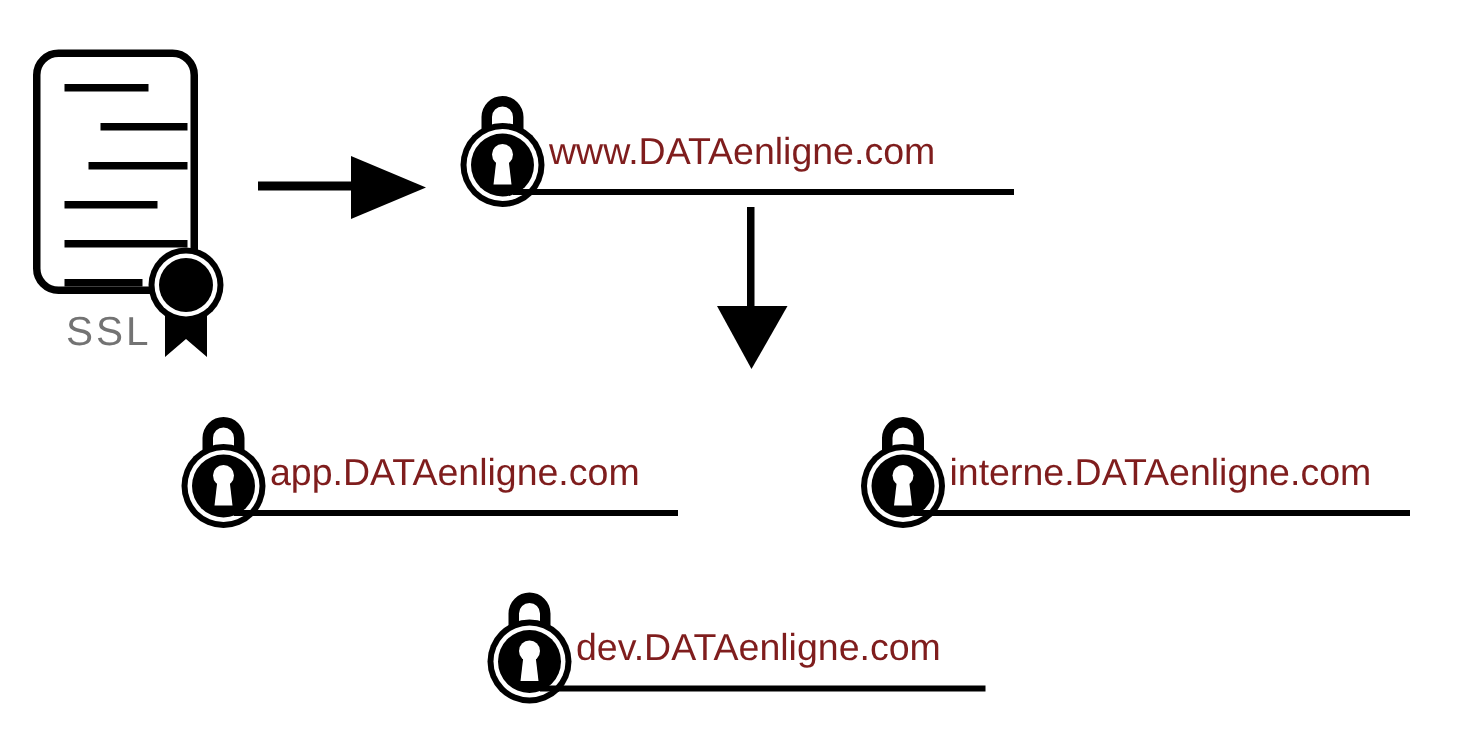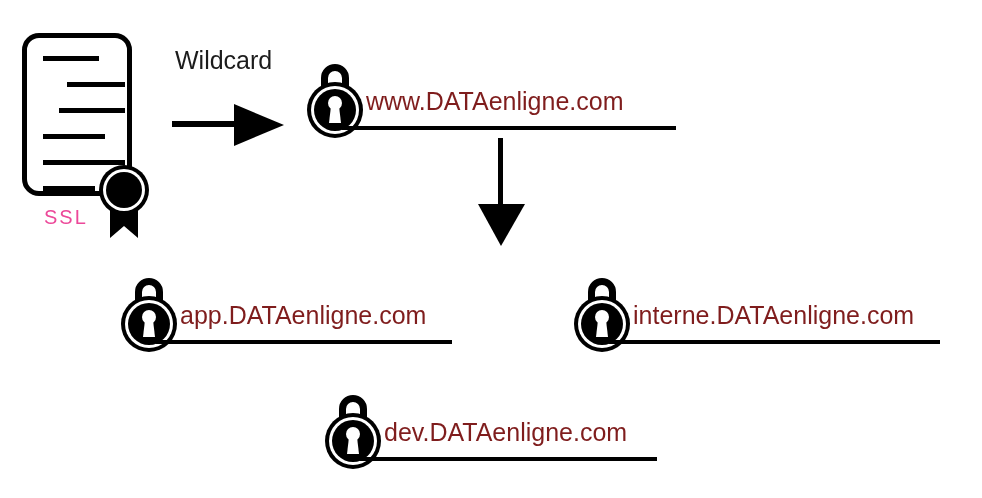--- a/index.html
+++ b/index.html
@@ -33,23 +33,23 @@
     background: #ffffff;
   }
   .cert-line {
     position: absolute;
     height: 5px;
     background: #000000;
   }
   .ssl-label {
     left: 44px;
     top: 206px;
-    font-size: 20px;
+    font-size: 27px;
     letter-spacing: 2px;
-    color: #ec4899;
+    color: #737373;
     font-family: "Liberation Sans", sans-serif;
     white-space: nowrap;
   }
   .seal-wrap {
     left: 96px;
     top: 160px;
     width: 56px;
     height: 80px;
   }
 
@@ -126,21 +126,20 @@
       <path d="M14 44 L14 78 L28 66 L42 78 L42 44 Z" fill="#000000"></path>
 
       <circle cx="28" cy="30" r="25" fill="#000000"></circle>
       <circle cx="28" cy="30" r="21" fill="#ffffff"></circle>
       <circle cx="28" cy="30" r="18" fill="#000000"></circle>
     </svg>
   </div>
 
   <div class="abs ssl-label">SSL</div>
 
-  <div class="abs wildcard-label">Wildcard</div>
 
   <div class="abs arrow-h">
     <svg width="118" height="50" viewBox="0 0 118 50" aria-hidden="true">
       <rect x="0" y="21" width="66" height="6" fill="#000000"></rect>
       <path d="M62 4 L112 25 L62 46 Z" fill="#000000"></path>
     </svg>
   </div>
 
   <div class="abs arrow-v">
     <svg width="80" height="110" viewBox="0 0 80 110" aria-hidden="true">

